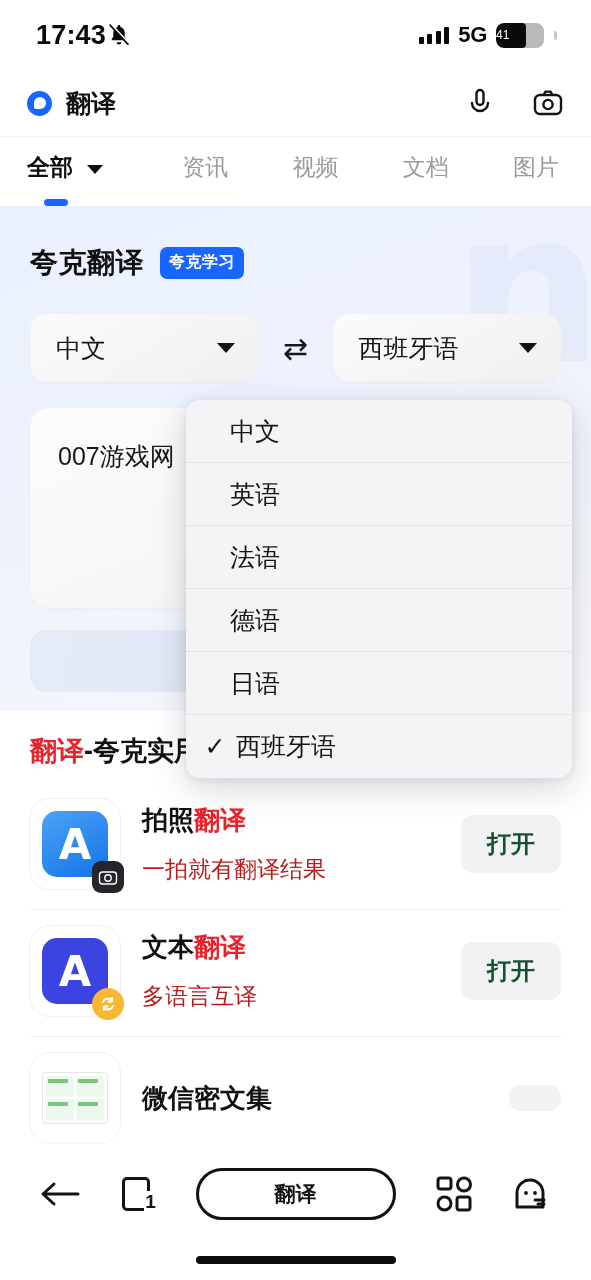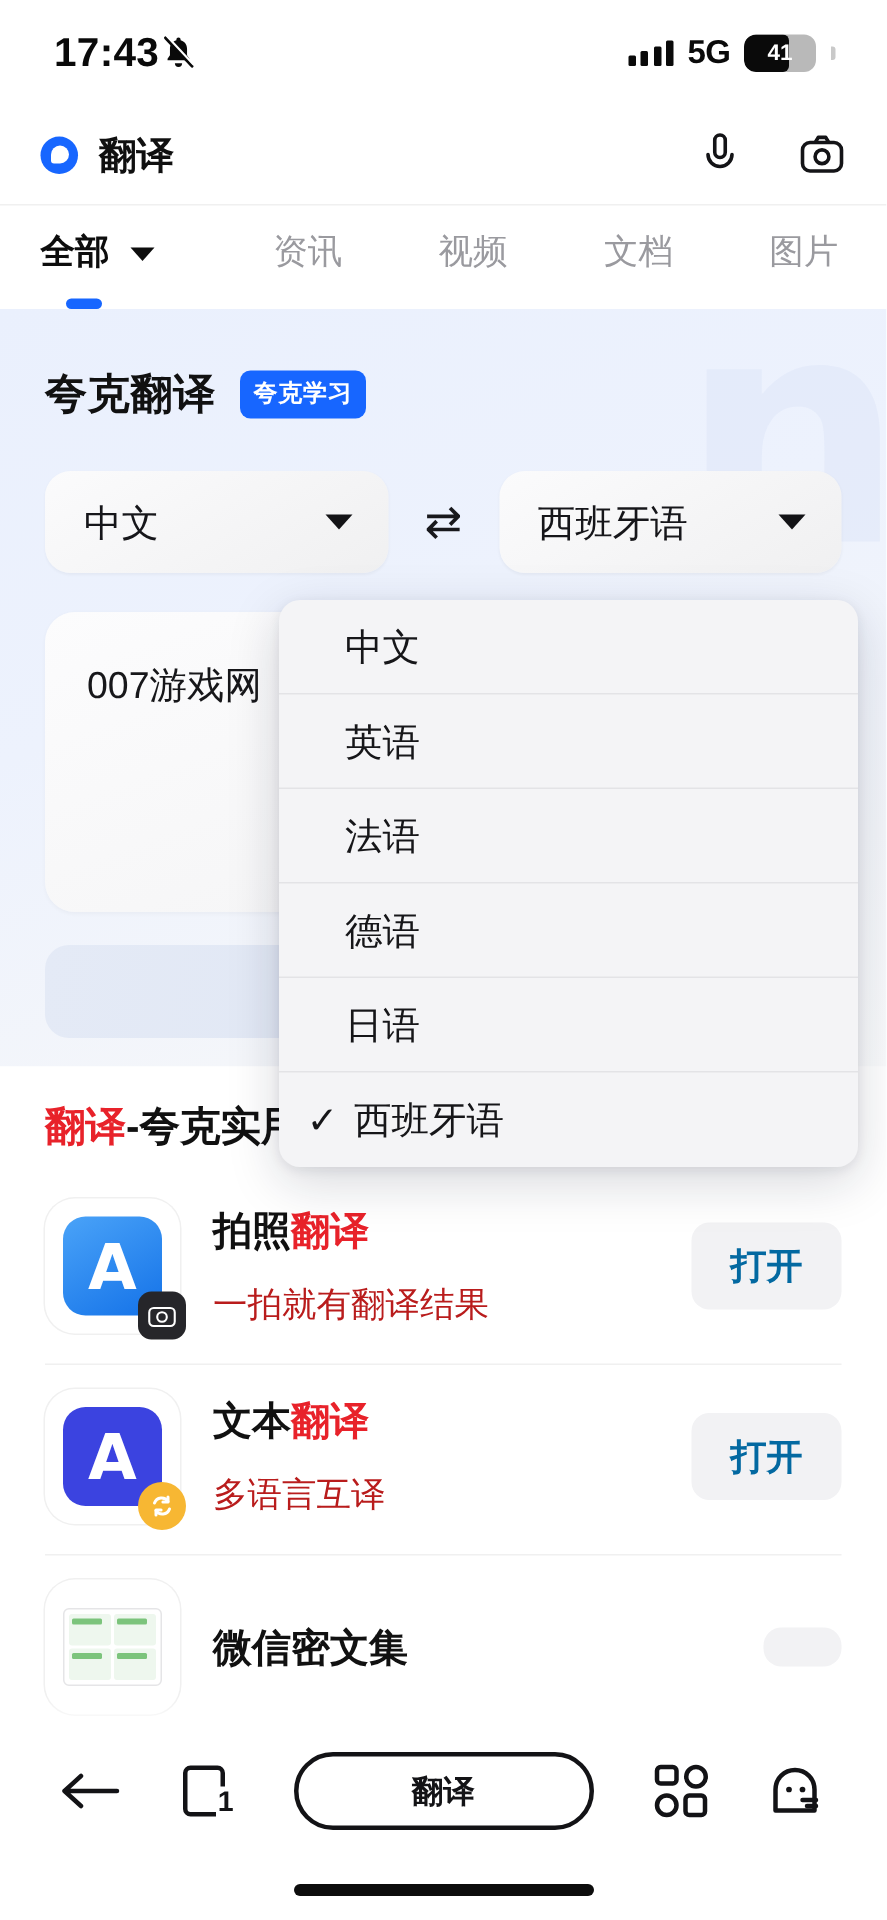--- a/index.html
+++ b/index.html
@@ -29,22 +29,22 @@
   .net{ font-size:22px; font-weight:600; color:#0a0a0a; letter-spacing:-.3px; }
   .battery{
     position:relative; width:48px; height:25px; border-radius:8px;
     background:#b9b9b9; overflow:hidden; display:flex; align-items:center;
   }
   .battery .fill{
     position:absolute; left:0; top:0; bottom:0; width:62%;
     background:#0a0a0a; border-radius:8px 4px 4px 8px;
   }
   .battery .lvl{
-    position:relative; z-index:2; width:100%; text-align:center;
-    font-size:15px; font-weight:700; color:#ffffff;
+    position:relative; z-index:2; width:100%; text-align:left;
+    font-size:12px; font-weight:400; color:#ffffff;
   }
   .batt-tip{ width:3px; height:9px; background:#c9c9c9; border-radius:0 2px 2px 0; margin-left:1px; }
   .bell{ position:relative; width:22px; height:24px; }
   .bell svg{ display:block; }
 
   
   .appbar{
     height:66px; display:flex; align-items:center; padding:0 28px 0 27px;
     justify-content:space-between;
   }
@@ -186,21 +186,21 @@
     position:absolute; right:-4px; bottom:-4px; width:32px; height:32px;
     border-radius:50%; display:flex; align-items:center; justify-content:center;
   }
   .ai-badge.dark{ background:#26262a; border-radius:9px; }
   .ai-badge.orange{ background:#f7b733; }
   .app-texts{ flex:1; min-width:0; }
   .app-title{ font-size:26px; font-weight:700; color:#111; }
   .app-title .hl{ color:#e8222a; }
   .app-sub{ font-size:23px; color:#b91c1c; margin-top:16px; }
   .open-btn{
-    background:#f2f2f4; color:#0369a1; font-size:24px; font-weight:600;
+    background:#f2f2f4; color:#14532d; font-size:24px; font-weight:600;
     padding:13px 26px; border-radius:12px; flex:0 0 auto;
   }
   .wechat-icon{
     width:66px; height:52px; background:#fff; border:1px solid #e5e5e7;
     border-radius:4px; display:grid; grid-template-columns:1fr 1fr; gap:2px;
     padding:3px; overflow:hidden;
   }
   .wechat-icon div{ background:#eef7ee; border-radius:2px; position:relative; }
   .wechat-icon div::after{
     content:""; position:absolute; left:2px; top:3px; right:6px; height:4px;

